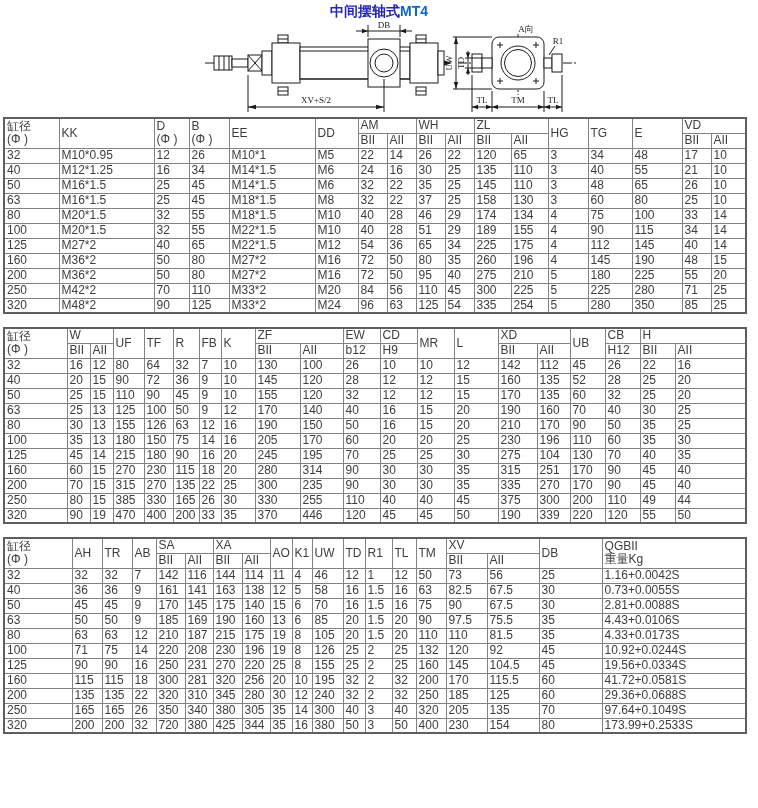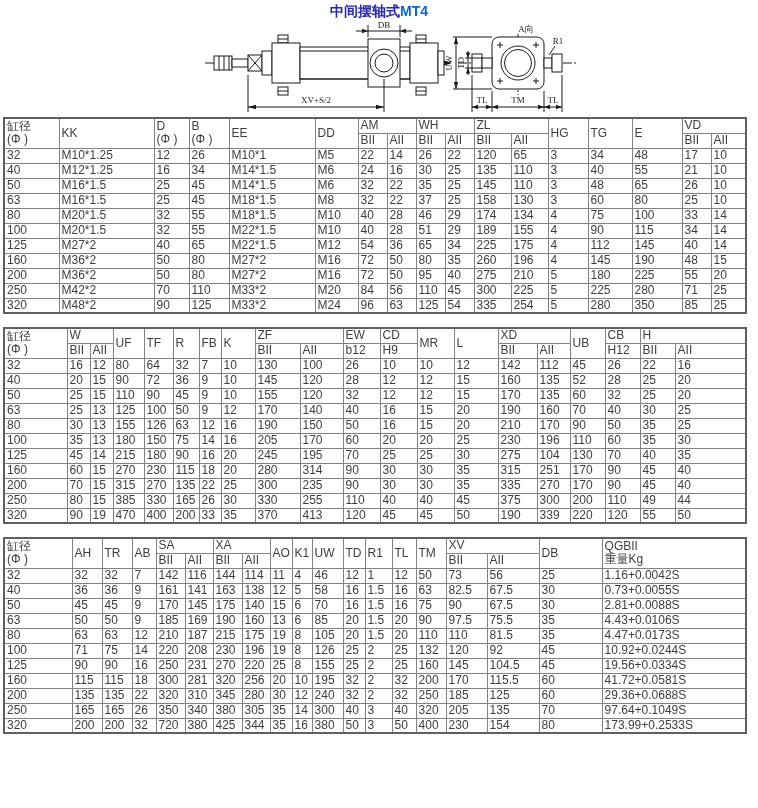--- a/index.html
+++ b/index.html
@@ -196,21 +196,21 @@
           <th>AII</th>
           <th>BII</th>
           <th>AII</th>
           <th>BII</th>
           <th>AII</th>
         </tr>
       </thead>
       <tbody>
         <tr>
           <td>32</td>
-          <td>M10*1.25</td>
+          <td>M10*0.95</td>
           <td>12</td>
           <td>26</td>
           <td>M10*1</td>
           <td>M5</td>
           <td>22</td>
           <td>14</td>
           <td>26</td>
           <td>22</td>
           <td>120</td>
           <td>65</td>
@@ -693,21 +693,21 @@
         <tr>
           <td>320</td>
           <td>90</td>
           <td>19</td>
           <td>470</td>
           <td>400</td>
           <td>200</td>
           <td>33</td>
           <td>35</td>
           <td>370</td>
-          <td>413</td>
+          <td>446</td>
           <td>120</td>
           <td>45</td>
           <td>45</td>
           <td>50</td>
           <td>190</td>
           <td>339</td>
           <td>220</td>
           <td>120</td>
           <td>55</td>
           <td>50</td>
@@ -863,21 +863,21 @@
           <td>19</td>
           <td>8</td>
           <td>105</td>
           <td>20</td>
           <td>1.5</td>
           <td>20</td>
           <td>110</td>
           <td>110</td>
           <td>81.5</td>
           <td>35</td>
-          <td>4.47+0.0173S</td>
+          <td>4.33+0.0173S</td>
         </tr>
         <tr>
           <td>100</td>
           <td>71</td>
           <td>75</td>
           <td>14</td>
           <td>220</td>
           <td>208</td>
           <td>230</td>
           <td>196</td>

